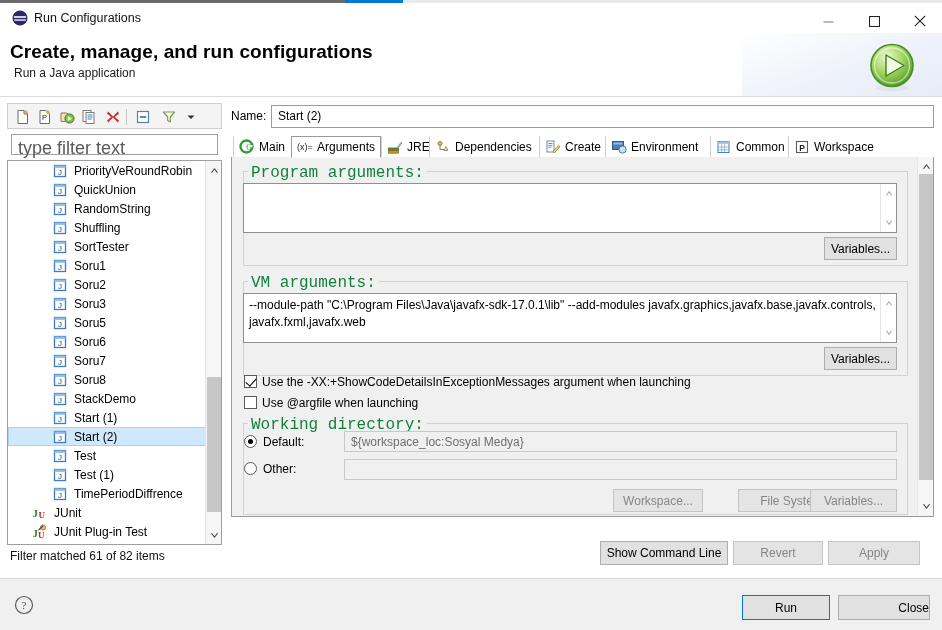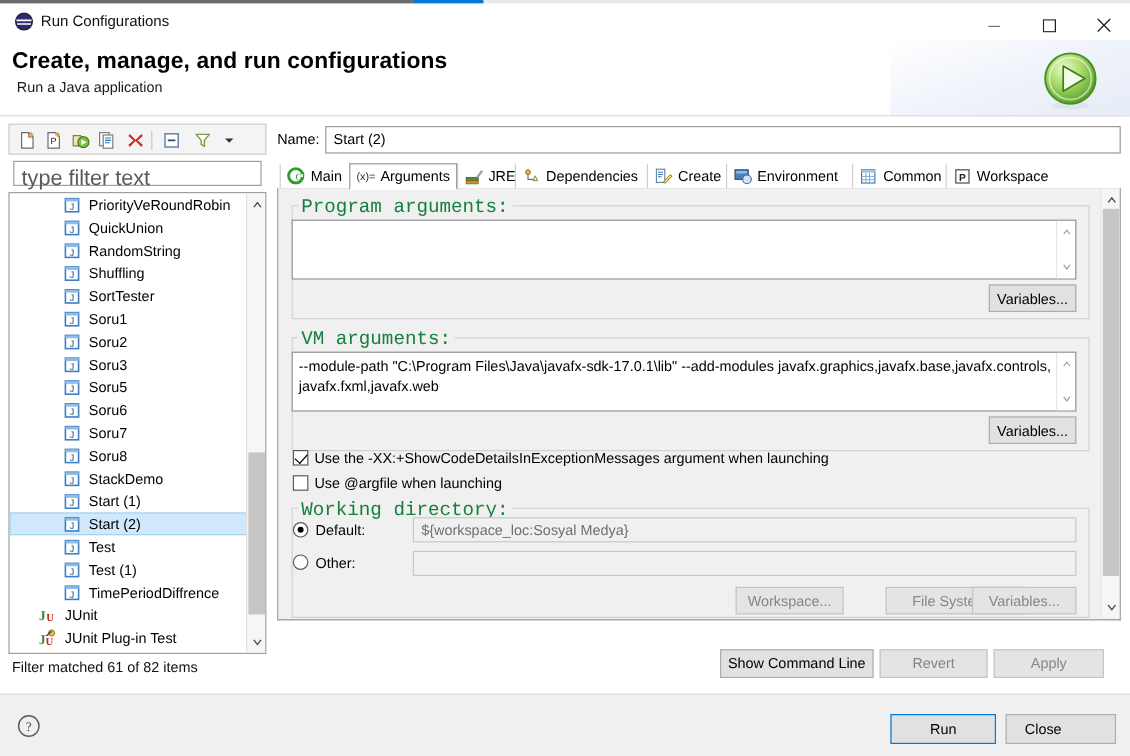--- a/index.html
+++ b/index.html
@@ -118,21 +118,21 @@
   .panel-vsb .arrow.dn { bottom:1px; }
   .panel-vsb .thumb { position:absolute; left:1px; width:14px; background:#c6c6c6; }
 
   
   .actionrow { position:absolute; left:0; top:538px; width:942px; height:30px; }
   .bottombar { position:absolute; left:0; top:578px; width:942px; height:52px; background:#f0f0f0; border-top:1px solid #dcdcdc; }
   .helpicon { position:absolute; left:14px; top:595px; width:20px; height:20px; }
   .btn-run { position:absolute; left:742px; top:595px; width:88px; height:25px;
       border:1px solid #0078d7; background:#e1e1e1; display:flex; align-items:center; justify-content:center; font-size:12px; }
   .btn-close { position:absolute; left:838px; top:595px; width:92px; height:25px;
-      border:1px solid #adadad; background:#e1e1e1; display:flex; align-items:center; justify-content:flex-start; font-size:12px;padding-left:15px; }
+      border:1px solid #adadad; background:#e1e1e1; display:flex; align-items:center; justify-content:flex-end; font-size:12px;padding-left:15px; }
 </style>
 </head>
 <body>
 
 <div id="app">
 
   <div class="topborder">
     <div class="seg-dark"></div>
       <div class="seg-blue"></div>
       <div class="seg-light"></div>

